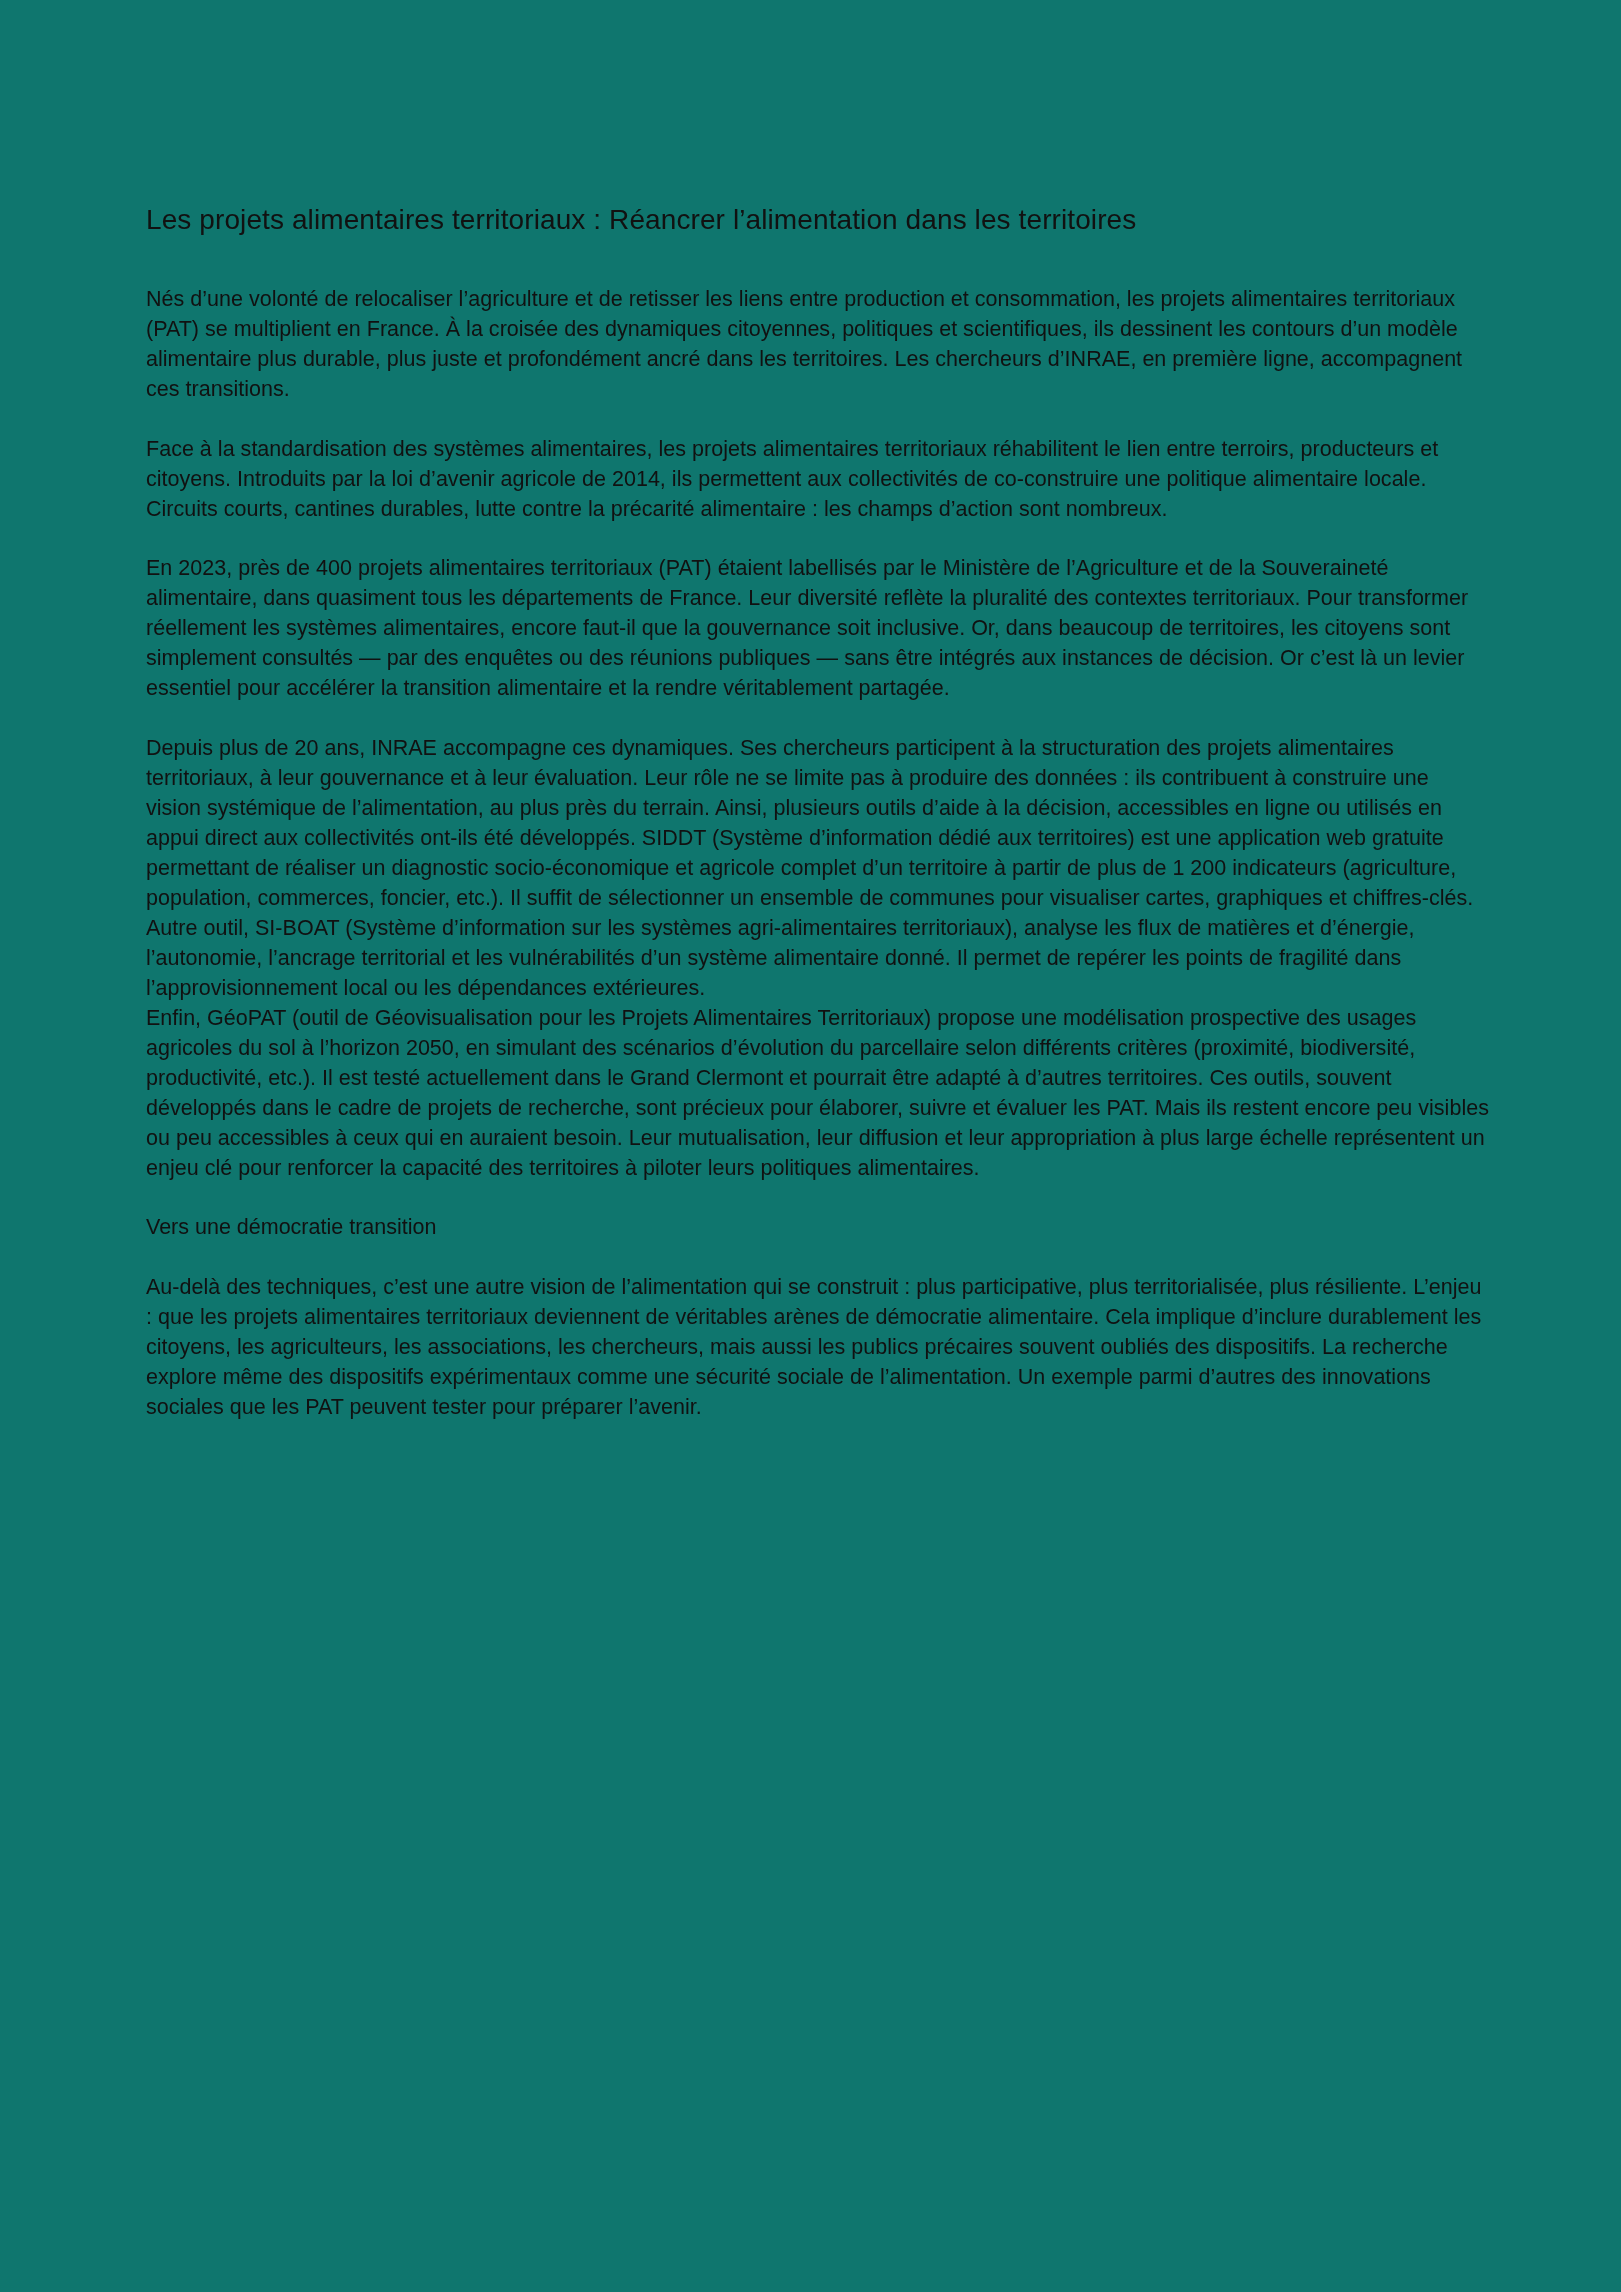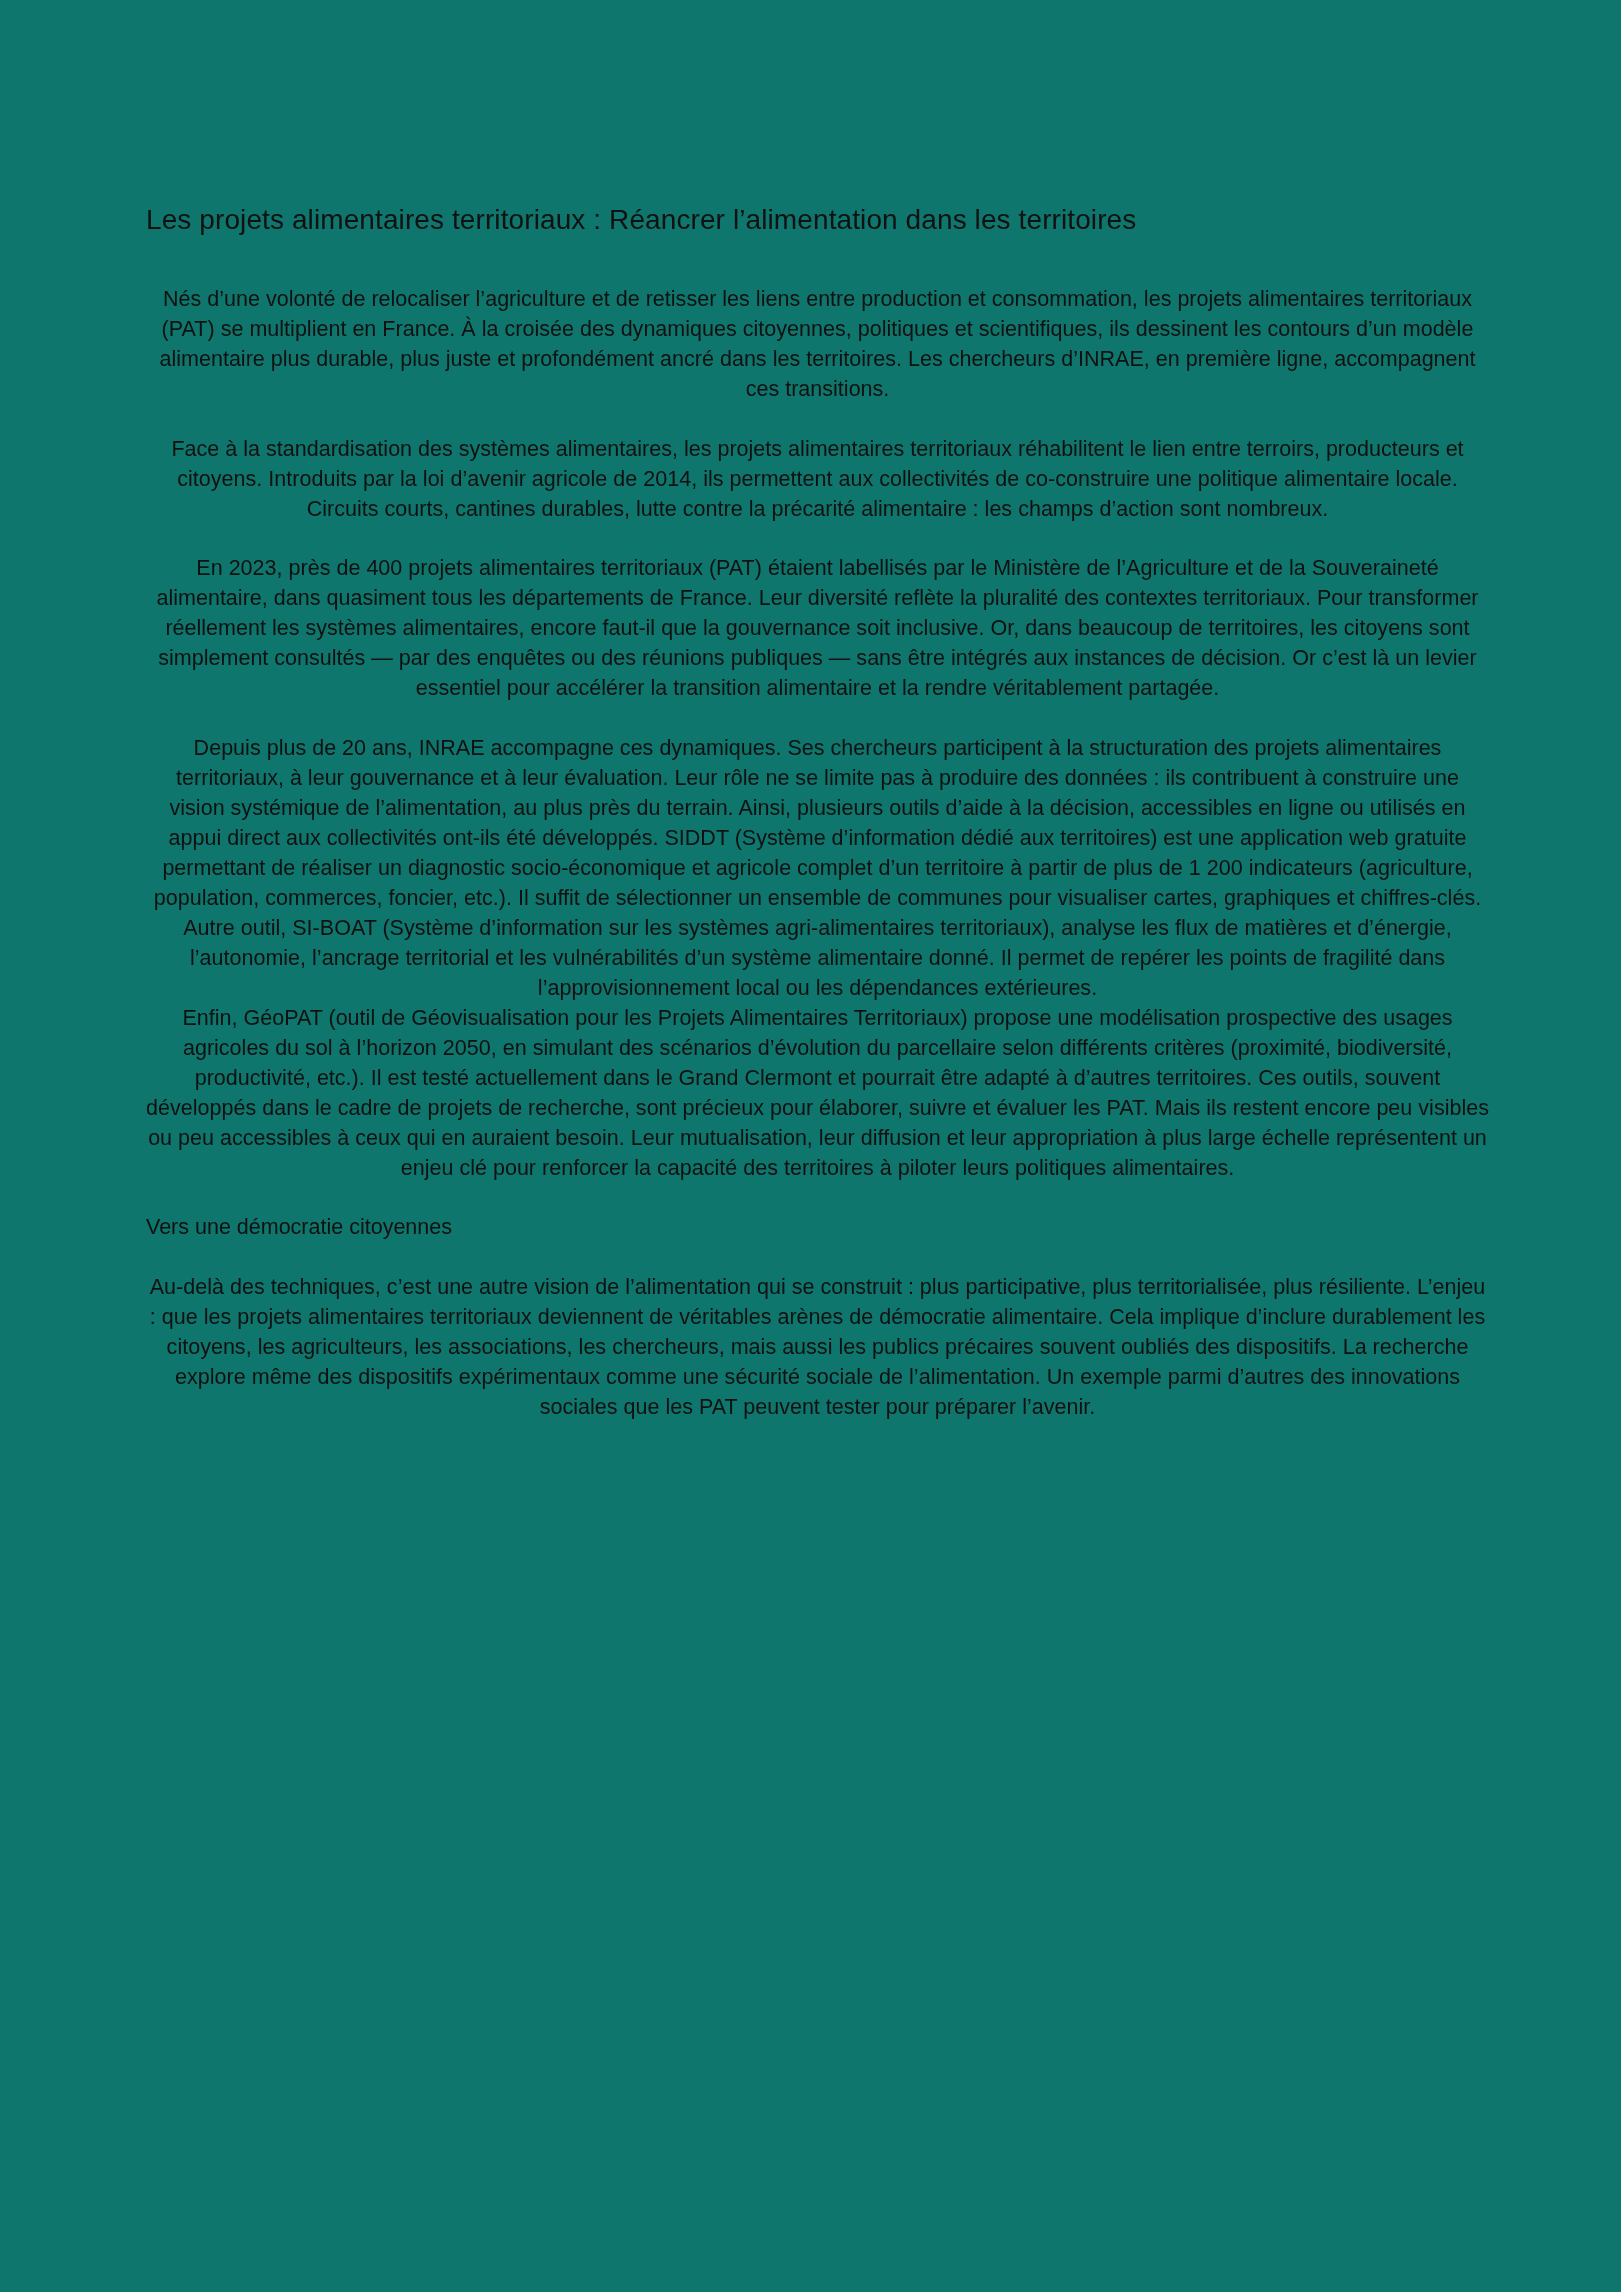--- a/index.html
+++ b/index.html
@@ -38,21 +38,21 @@
     margin: 0 0 0 0;
     max-width: 1254px;
   }
   .para {
     font-size: 21.5px;
     line-height: 30px;
     font-weight: 400;
     letter-spacing: 0.02px;
     color: #111111;
     margin: 0;
-    text-align: center;
+    text-align: left;
     max-width: 1343px;
   }
   .gap-after-title { height: 44px; }
   .gap-para { height: 29.6px; }
   .subheading {
     font-size: 21.5px;
     line-height: 30px;
     font-weight: 400;
     color: #111111;
     margin: 0;
@@ -81,21 +81,21 @@
     <div class="gap-para"></div>
 
     <p class="para">Depuis plus de 20 ans, INRAE accompagne ces dynamiques. Ses chercheurs participent à la structuration des projets alimentaires territoriaux, à leur gouvernance et à leur évaluation. Leur rôle ne se limite pas à produire des données : ils contribuent à construire une vision systémique de l’alimentation, au plus près du terrain. Ainsi, plusieurs outils d’aide à la décision, accessibles en ligne ou utilisés en appui direct aux collectivités ont-ils été développés. SIDDT (Système d’information dédié aux territoires) est une application web gratuite permettant de réaliser un diagnostic socio-économique et agricole complet d’un territoire à partir de plus de 1 200 indicateurs (agriculture, population, commerces, foncier, etc.). Il suffit de sélectionner un ensemble de communes pour visualiser cartes, graphiques et chiffres-clés.</p>
 
     <p class="para">Autre outil, SI-BOAT (Système d’information sur les systèmes agri-alimentaires territoriaux), analyse les flux de matières et d’énergie, l’autonomie, l’ancrage territorial et les vulnérabilités d’un système alimentaire donné. Il permet de repérer les points de fragilité dans l’approvisionnement local ou les dépendances extérieures.</p>
 
     <p class="para">Enfin, GéoPAT (outil de Géovisualisation pour les Projets Alimentaires Territoriaux) propose une modélisation prospective des usages agricoles du sol à l’horizon 2050, en simulant des scénarios d’évolution du parcellaire selon différents critères (proximité, biodiversité, productivité, etc.). Il est testé actuellement dans le Grand Clermont et pourrait être adapté à d’autres territoires. Ces outils, souvent développés dans le cadre de projets de recherche, sont précieux pour élaborer, suivre et évaluer les PAT. Mais ils restent encore peu visibles ou peu accessibles à ceux qui en auraient besoin. Leur mutualisation, leur diffusion et leur appropriation à plus large échelle représentent un enjeu clé pour renforcer la capacité des territoires à piloter leurs politiques alimentaires.</p>
 
     <div class="gap-para"></div>
 
-    <p class="subheading">Vers une démocratie citoyennes</p>
+    <p class="subheading">Vers une démocratie transition</p>
 
     <div class="gap-para"></div>
 
     <p class="para">Au-delà des techniques, c’est une autre vision de l’alimentation qui se construit : plus participative, plus territorialisée, plus résiliente. L’enjeu : que les projets alimentaires territoriaux deviennent de véritables arènes de démocratie alimentaire. Cela implique d’inclure durablement les citoyens, les agriculteurs, les associations, les chercheurs, mais aussi les publics précaires souvent oubliés des dispositifs. La recherche explore même des dispositifs expérimentaux comme une sécurité sociale de l’alimentation. Un exemple parmi d’autres des innovations sociales que les PAT peuvent tester pour préparer l’avenir.</p>
 
   </div>
 </div>
 
 
 </body></html>

